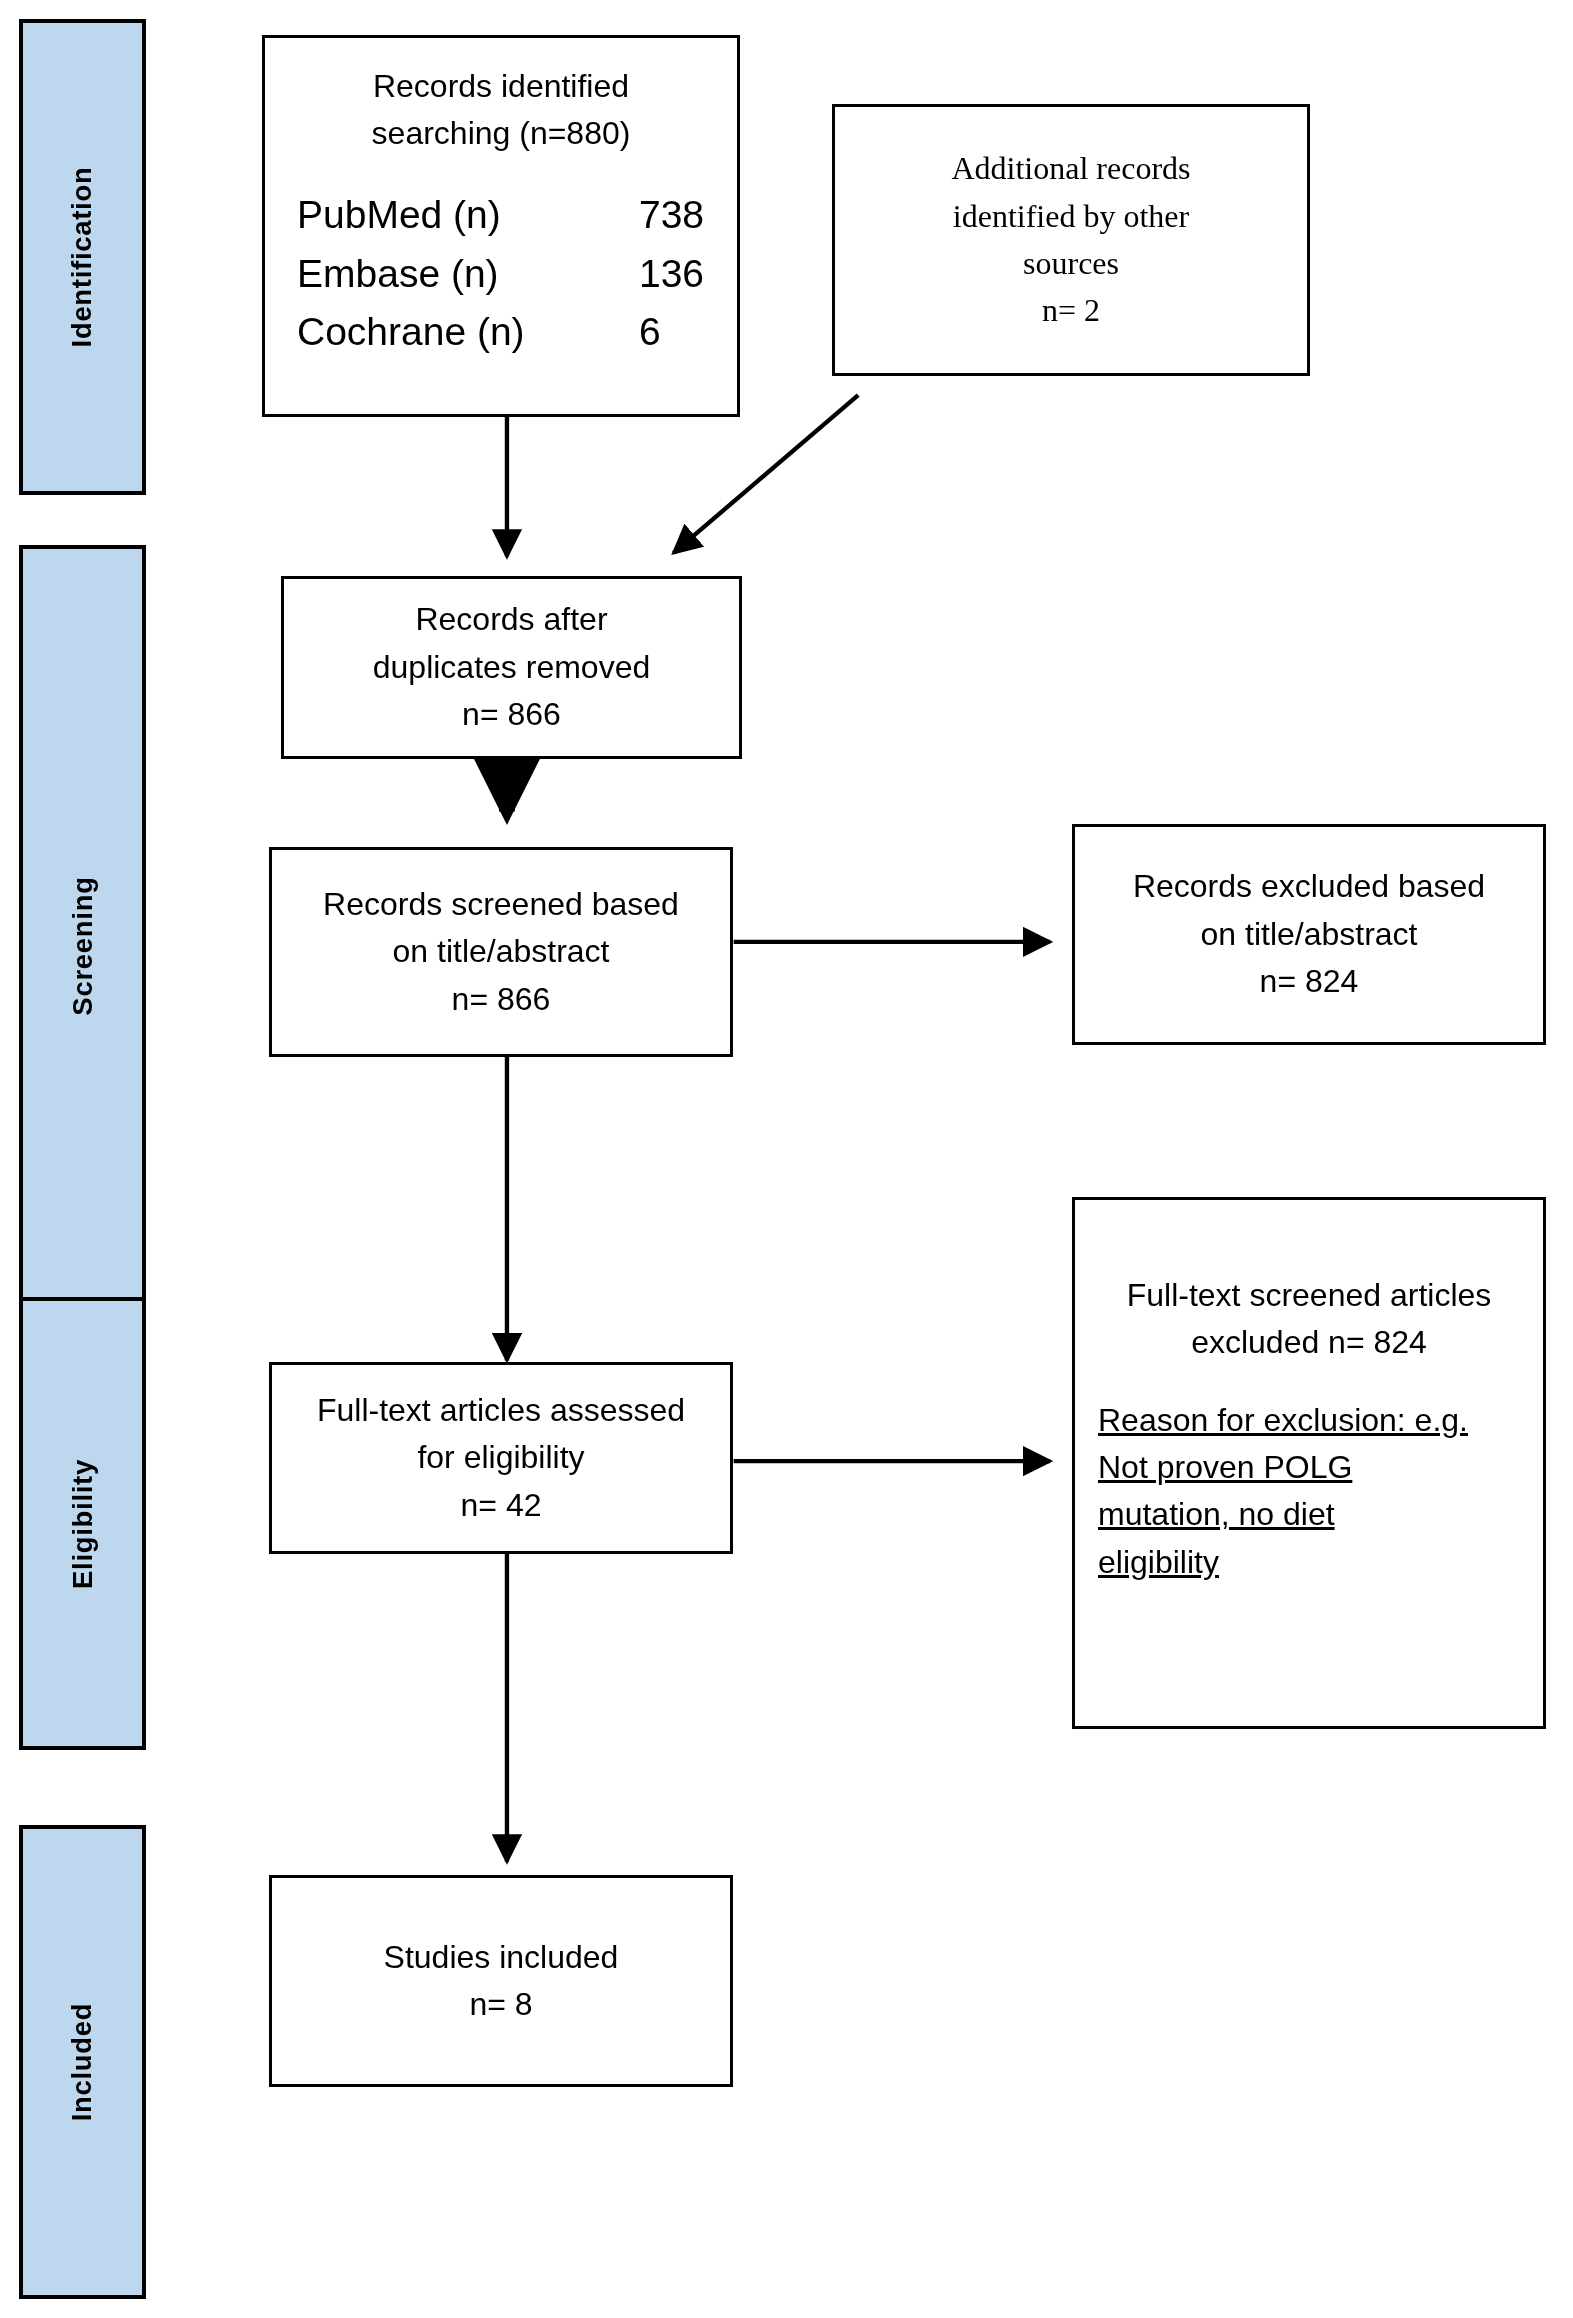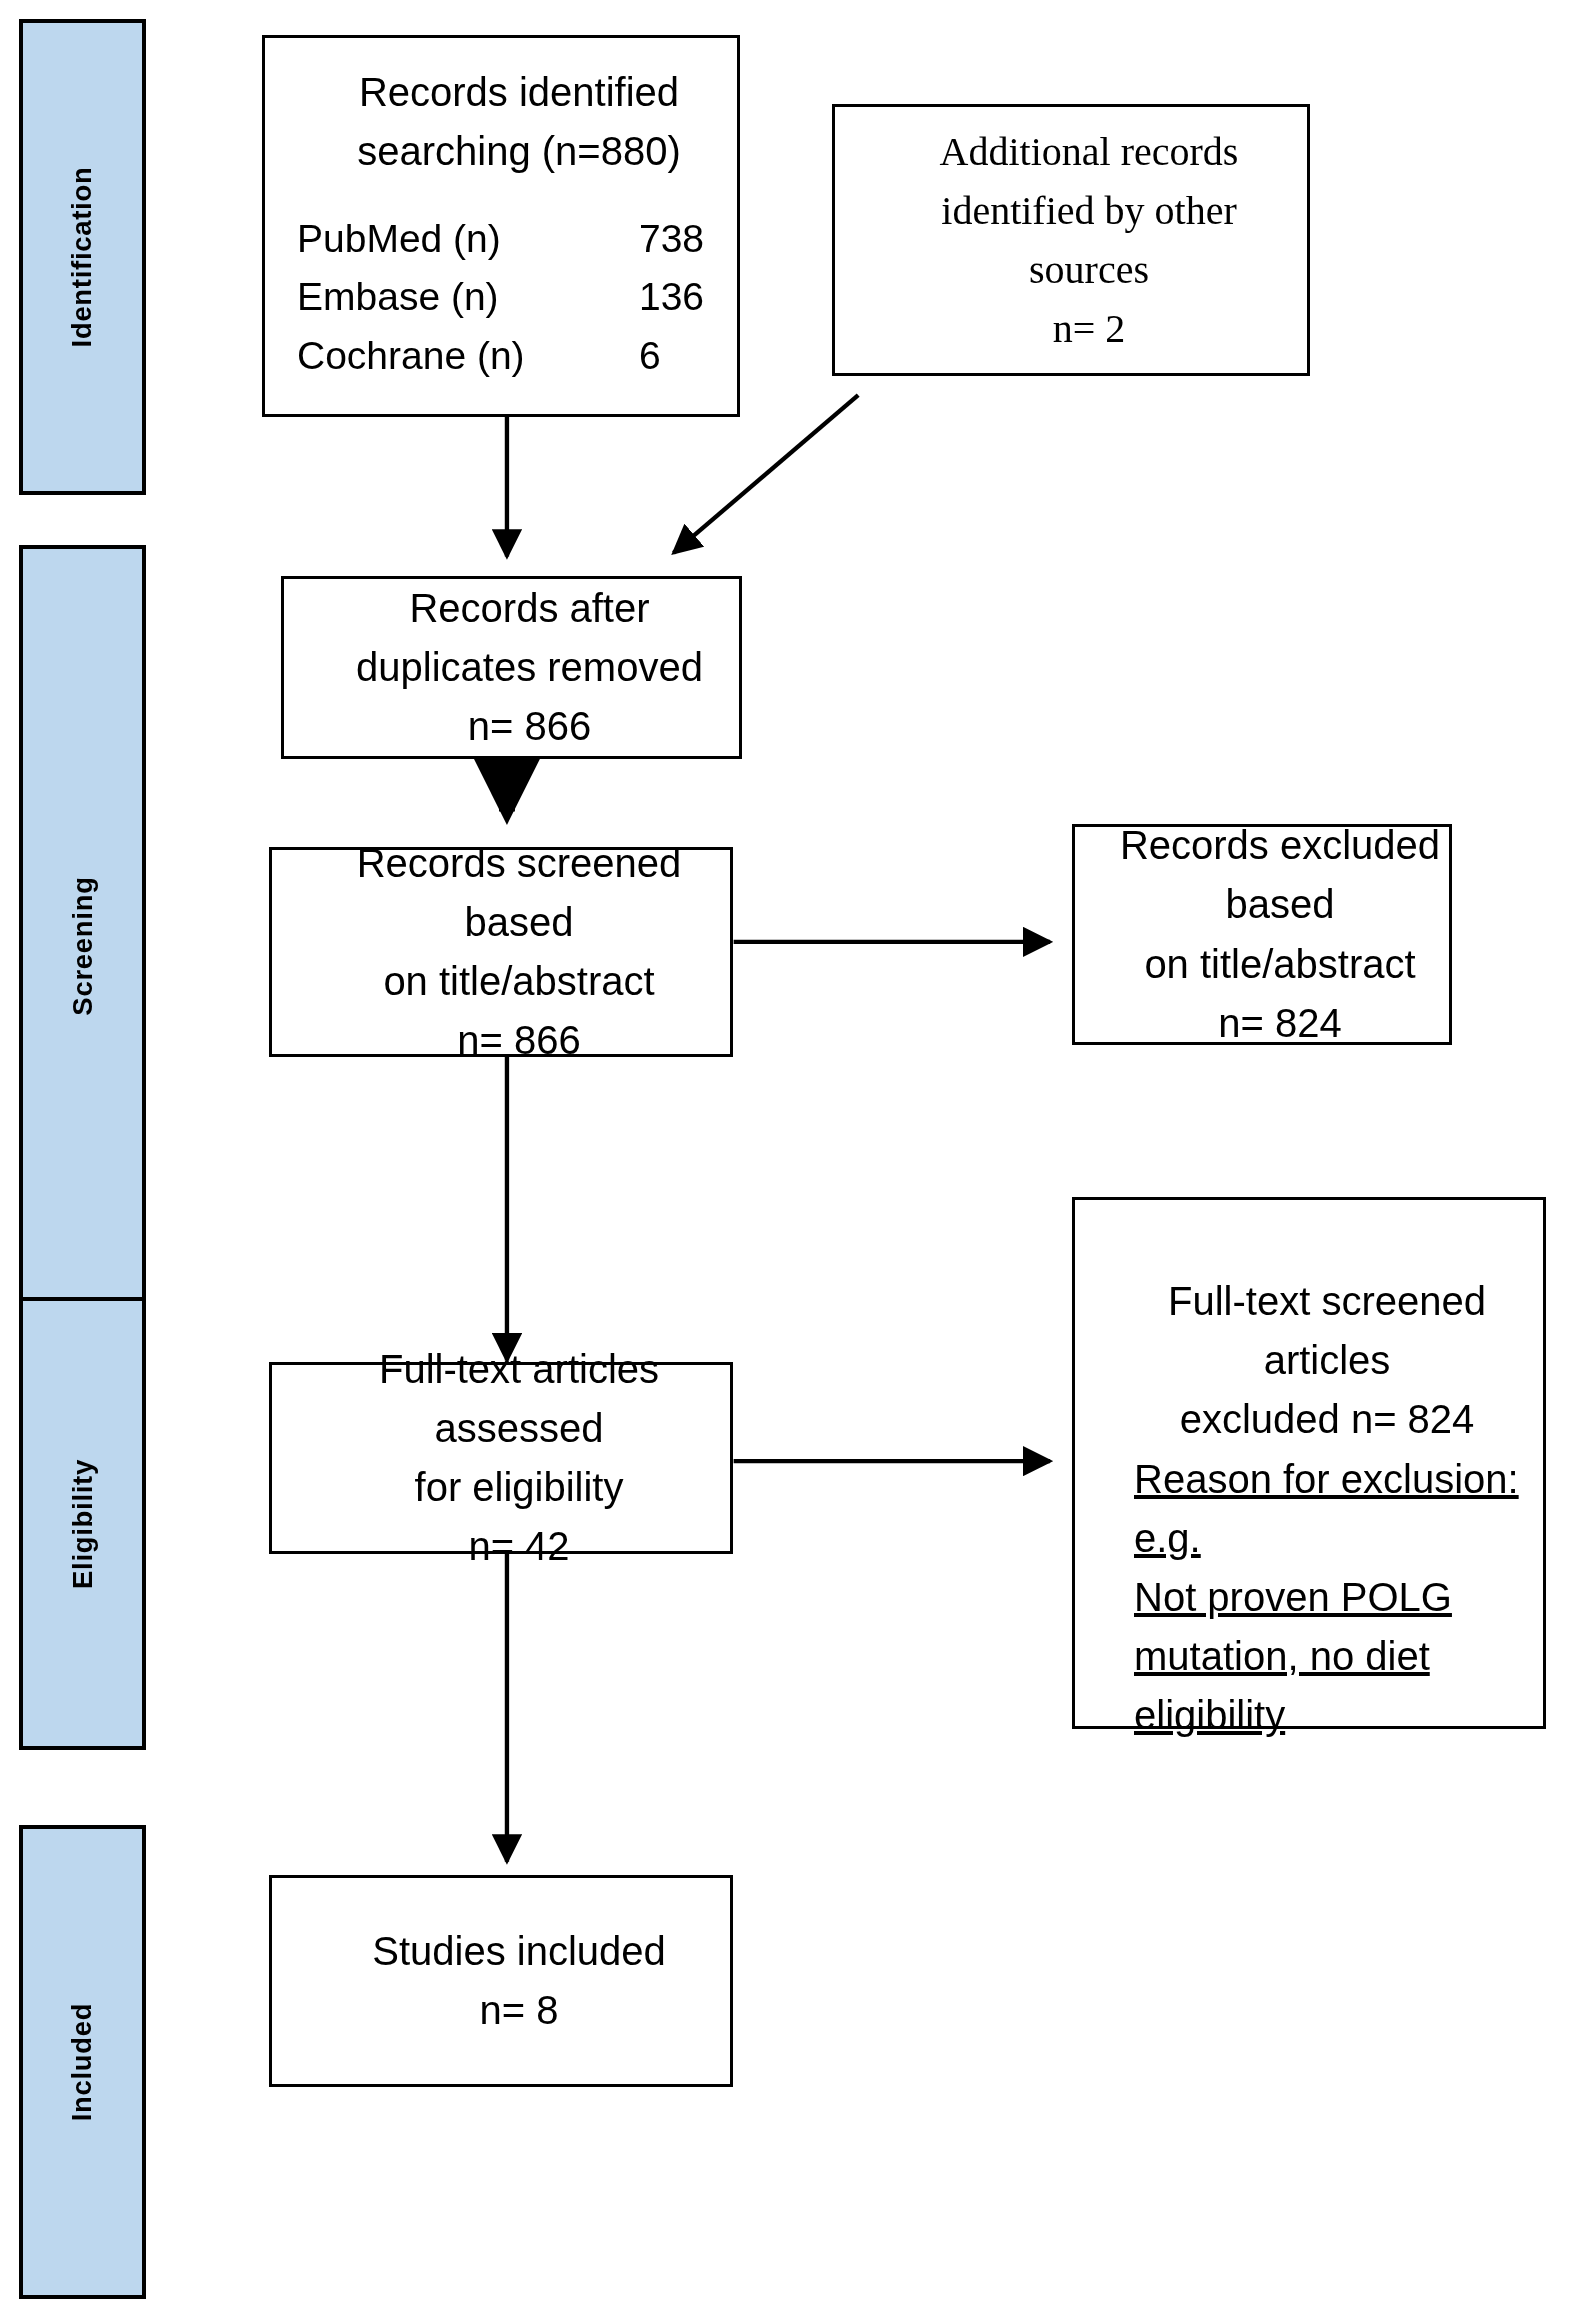--- a/index.html
+++ b/index.html
@@ -43,25 +43,24 @@
   .flow-box {
     position: absolute;
     background: #ffffff;
     border: 3.6px solid #000000;
     box-sizing: border-box;
     display: flex;
     flex-direction: column;
     justify-content: center;
   }
   .flow-box .ln {
-    font-size: 40px;
+    font-size: 32px;
     line-height: 1.48;
     text-align: center;
     color: #000000;
-    padding-left: 36px;
   }
   .flow-box .ln.left {
     text-align: left;
   }
 
   
   .src-table {
     margin: 30px 0 0 32px;
     border-collapse: collapse;
   }
@@ -169,21 +168,21 @@
     <div class="ln">duplicates removed</div>
     <div class="ln">n= 866</div>
   </div>
 
   <div class="flow-box" style="left:269px; top:847px; width:464px; height:210px;">
     <div class="ln">Records screened based</div>
     <div class="ln">on title/abstract</div>
     <div class="ln">n= 866</div>
   </div>
 
-  <div class="flow-box" style="left:1072px; top:824px; width:380px; height:221px;">
+  <div class="flow-box" style="left:1072px; top:824px; width:474px; height:221px;">
     <div class="ln">Records excluded based</div>
     <div class="ln">on title/abstract</div>
     <div class="ln">n= 824</div>
   </div>
 
   <div class="flow-box" style="left:269px; top:1362px; width:464px; height:192px;">
     <div class="ln">Full-text articles assessed</div>
     <div class="ln">for eligibility</div>
     <div class="ln">n= 42</div>
   </div>

